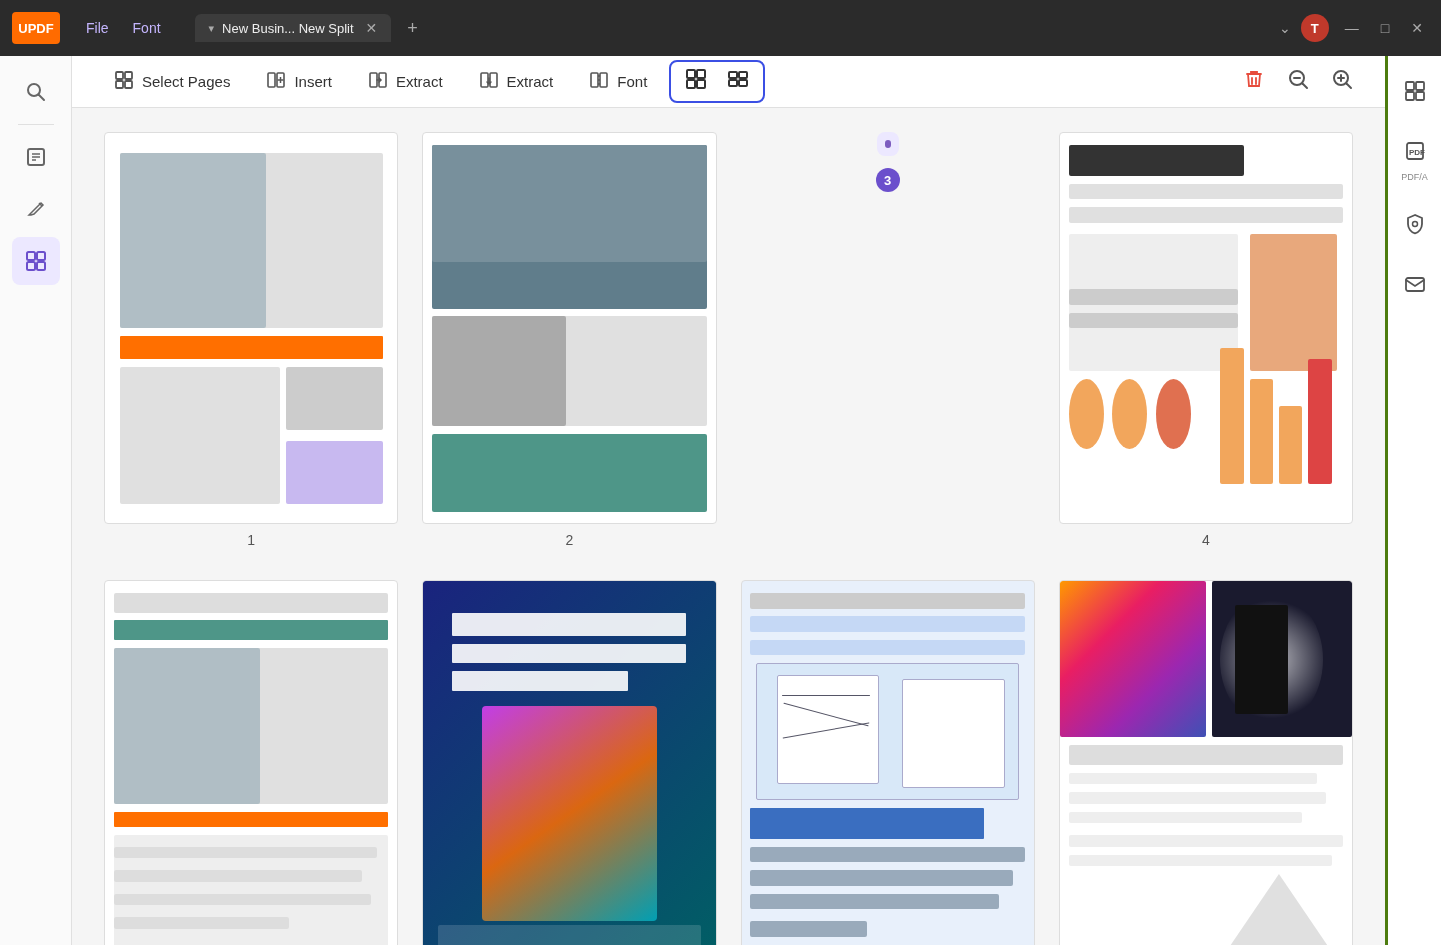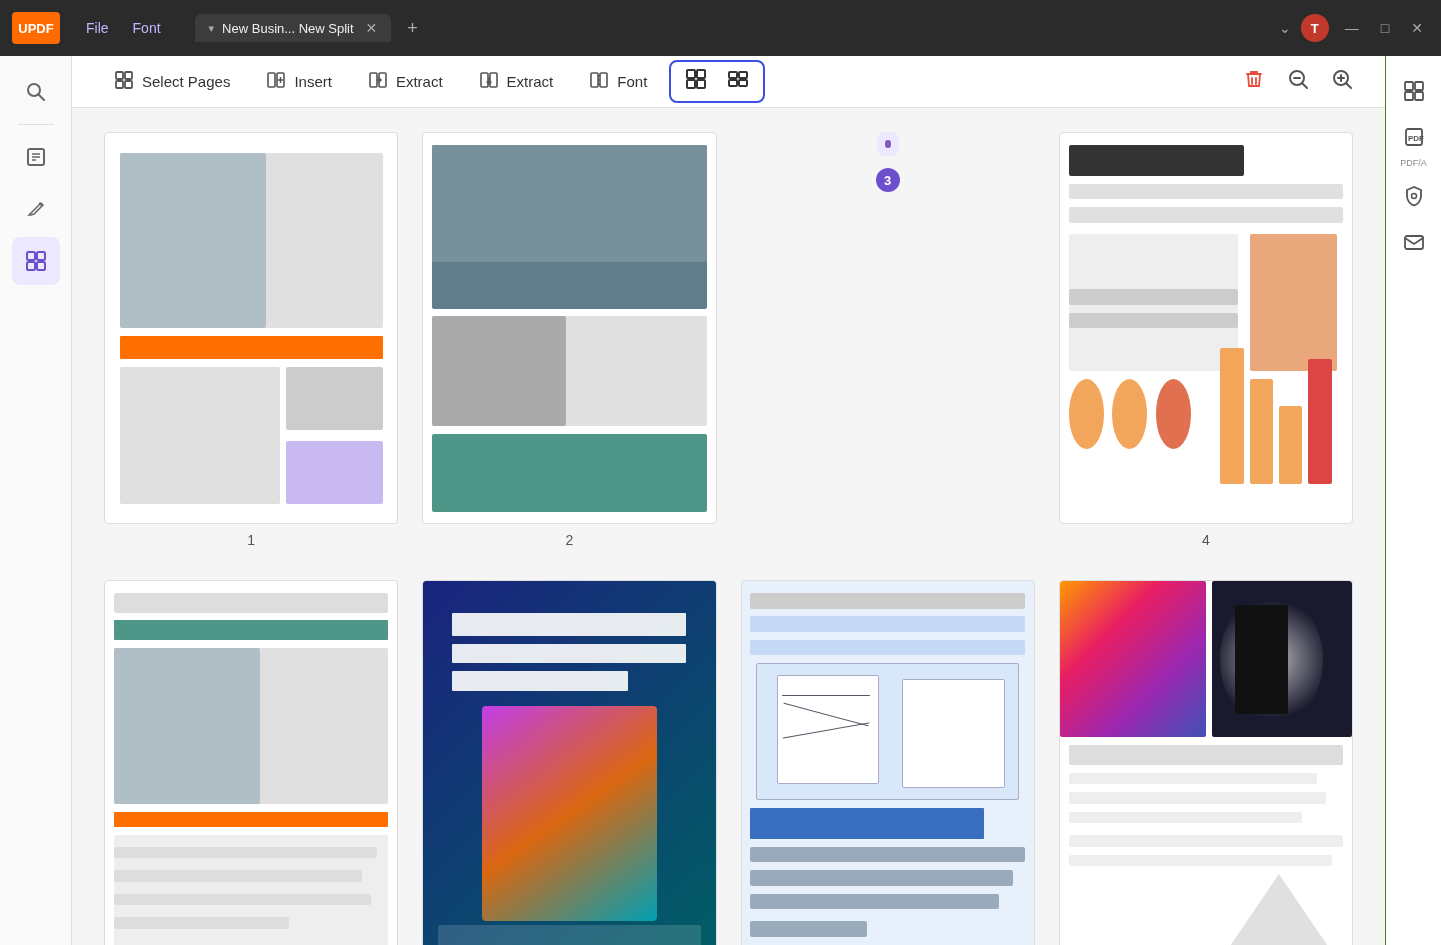--- a/index.html
+++ b/index.html
@@ -101,26 +101,26 @@
       font-size: 20px; color: #333; cursor: pointer; padding: 2px 6px; border-radius: 4px;
     }
     .toolbar-right { margin-left: auto; display: flex; align-items: center; gap: 6px; }
     .toolbar-trash { color: #e74c3c; font-size: 20px; cursor: pointer; padding: 4px 8px; }
     .toolbar-zoom { color: #555; font-size: 18px; cursor: pointer; padding: 4px 8px; }
 
     
     .right-sidebar {
       width: 56px;
       background: white;
-      border-left: 1px solid #4d7c0f;
+      border-left: 3px solid #4d7c0f;
       display: flex;
       flex-direction: column;
       align-items: center;
       padding: 16px 0;
-      gap: 8px;
+      gap: 22px;
       flex-shrink: 0;
     }
     .right-sidebar-icon {
       width: 38px; height: 38px;
       display: flex; align-items: center; justify-content: center;
       border-radius: 6px; cursor: pointer; color: #555; font-size: 18px;
     }
     .right-sidebar-label {
       font-size: 9px; color: #888; text-align: center; line-height: 1.2;
     }

